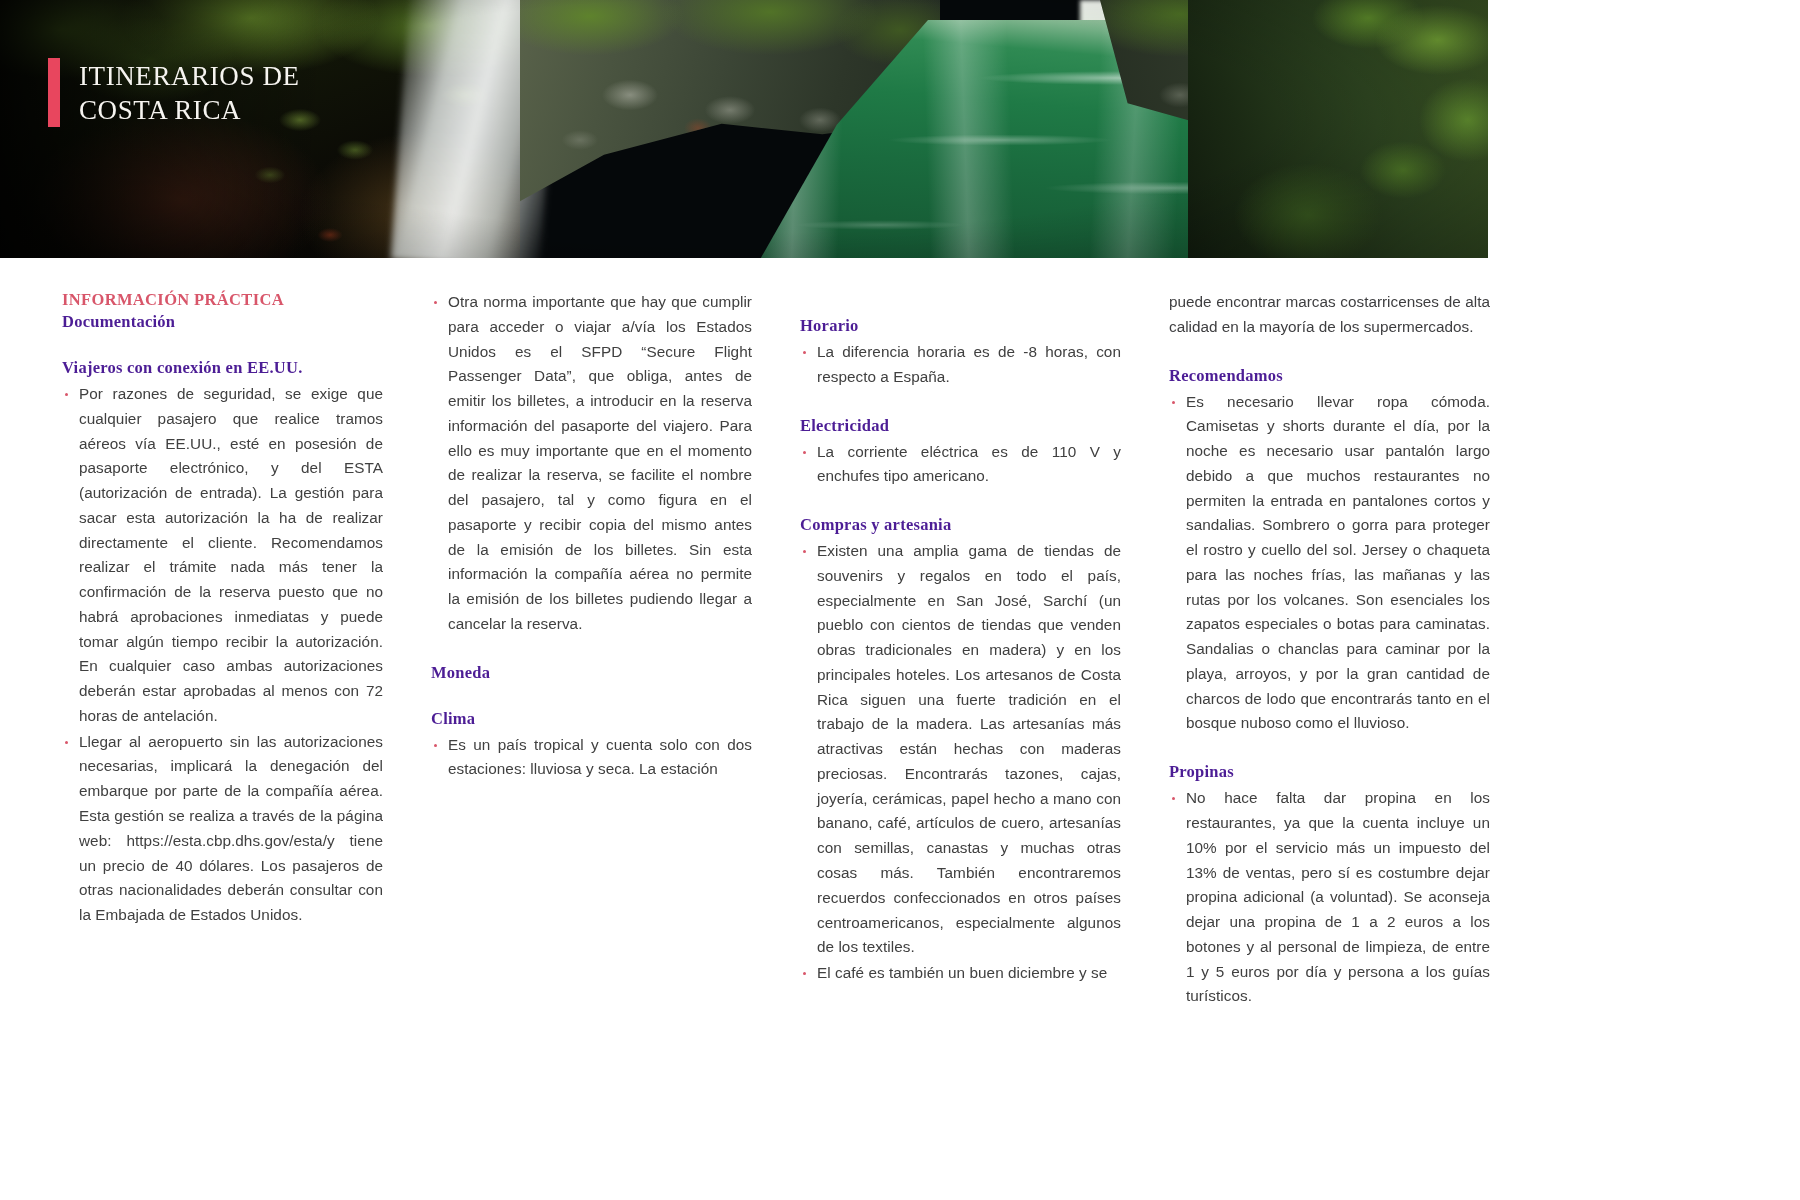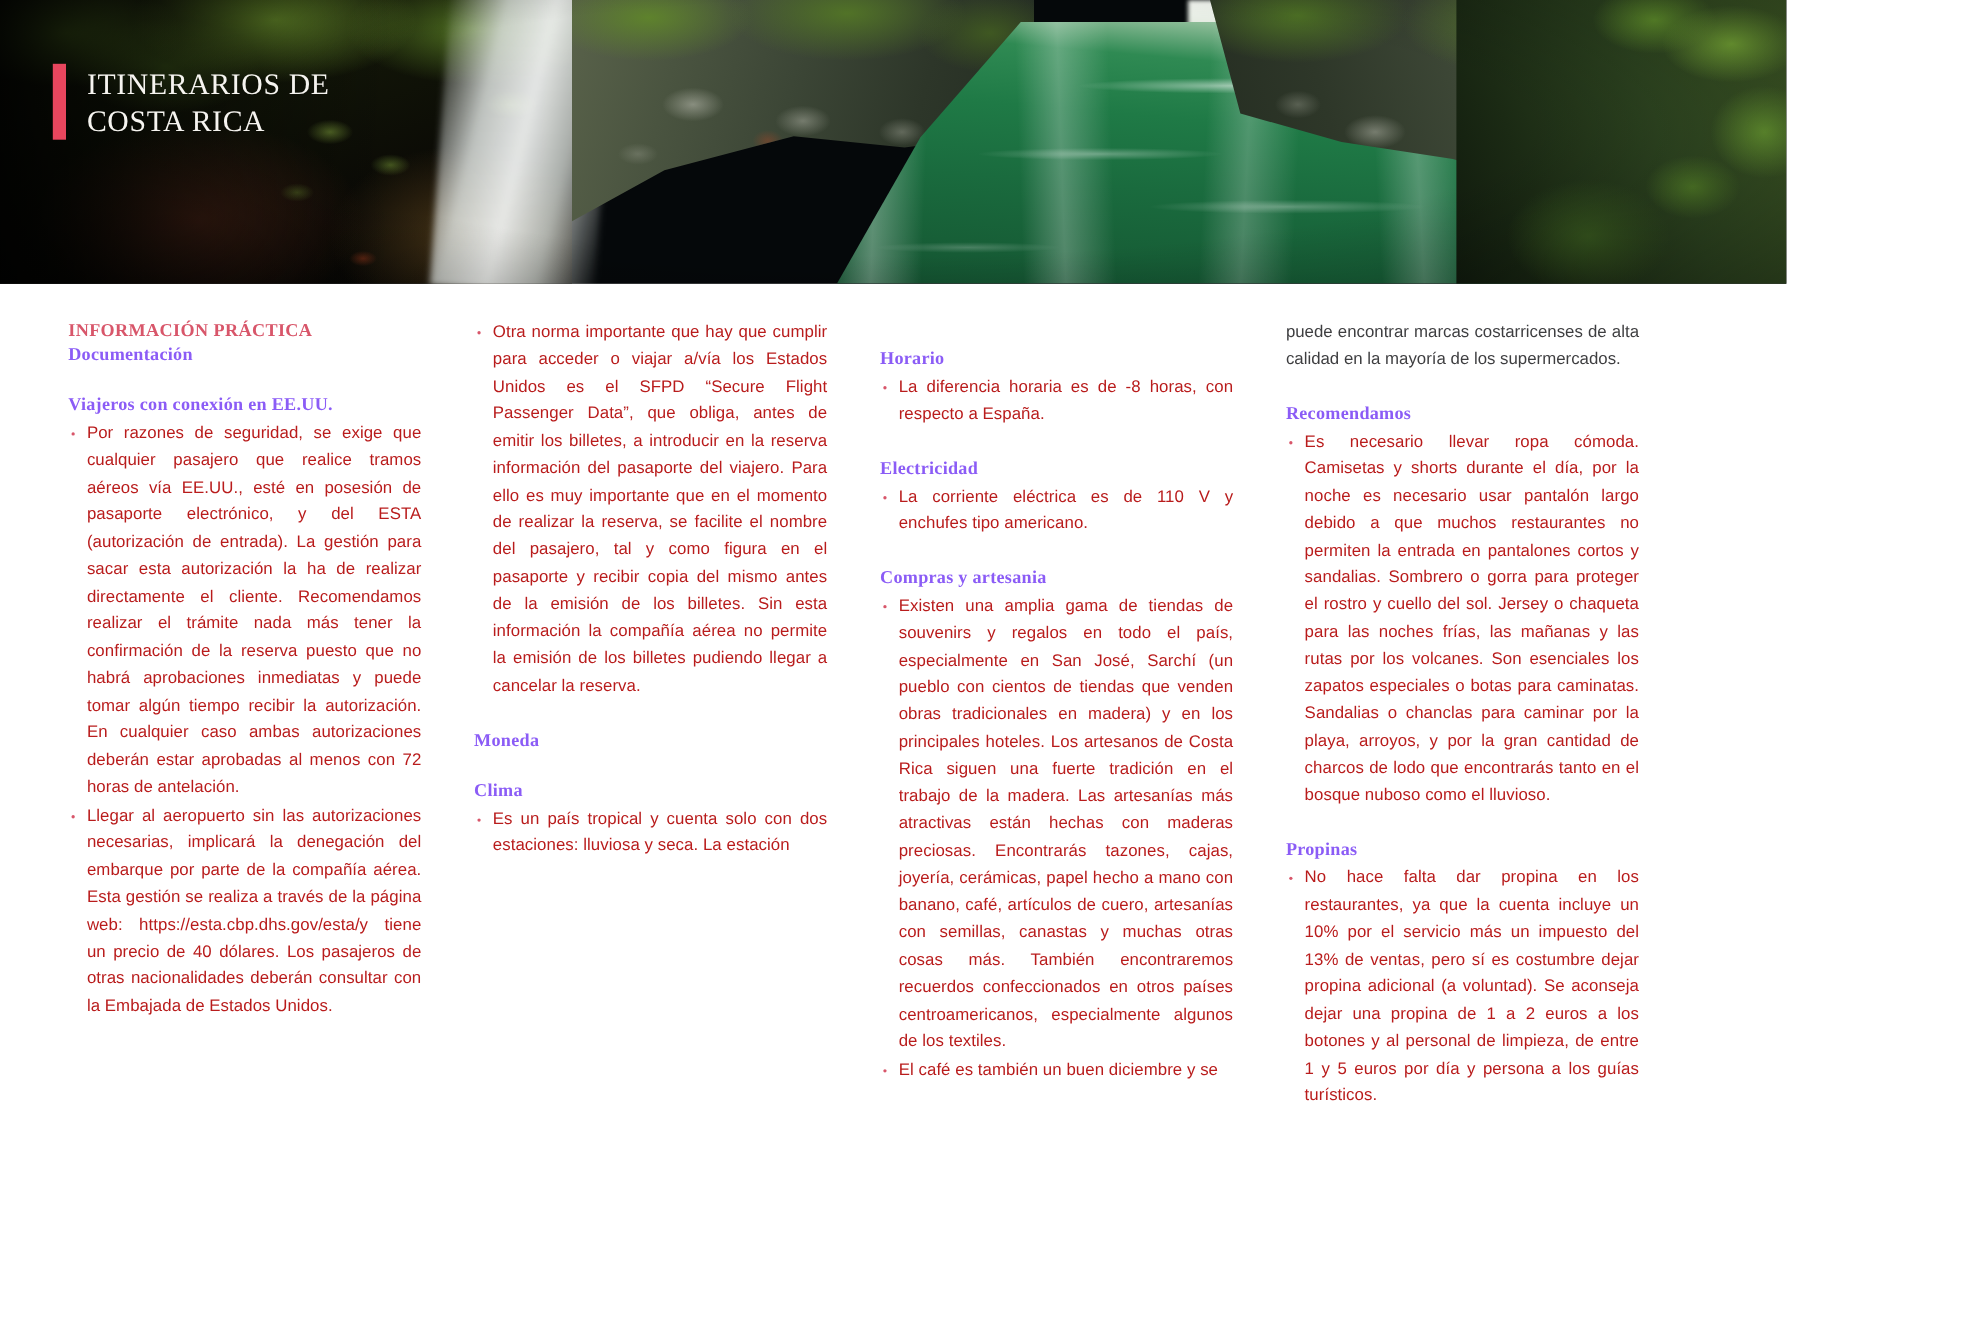--- a/index.html
+++ b/index.html
@@ -11,21 +11,21 @@
     width: 1800px;
     height: 1200px;
     font-family: "Liberation Sans", sans-serif;
     overflow: hidden;
     position: relative;
   }
 
   
   .hero {
     position: relative;
-    width: 1624px;
+    width: 1488px;
     height: 258px;
     overflow: hidden;
     background: #05080a;
   }
   .hero-art { position: absolute; inset: 0; }
 
   
   .jungle-left {
     position: absolute;
     left: 0; top: 0;
@@ -193,39 +193,39 @@
 
   h2.section-title {
     color: #d8566a;
     font-family: "Liberation Serif", serif;
     font-size: 16.5px;
     font-weight: 700;
     letter-spacing: .35px;
     margin: 0 0 2px 0;
   }
   h3.sub-title {
-    color: #8b5cf6;
+    color: #4c1d95;
     font-family: "Liberation Serif", serif;
     font-size: 16.5px;
     font-weight: 700;
     letter-spacing: .25px;
     margin: 0 0 4px 0;
   }
   h3.sub-title.spaced { margin-top: 26px; }
 
   ul.bullets {
     list-style: none;
     margin: 0 0 0 0;
     padding: 0;
   }
   ul.bullets li {
     position: relative;
     padding-left: 17px;
     margin-bottom: 1px;
-    color: #b91c1c;
+    color: #404040;
     font-size: 15.3px;
     line-height: 1.62;
     text-align: justify;
     text-justify: inter-word;
     font-family: "Liberation Sans", sans-serif;
     letter-spacing: .05px;
   }
   ul.bullets li::before {
     content: "";
     position: absolute;

